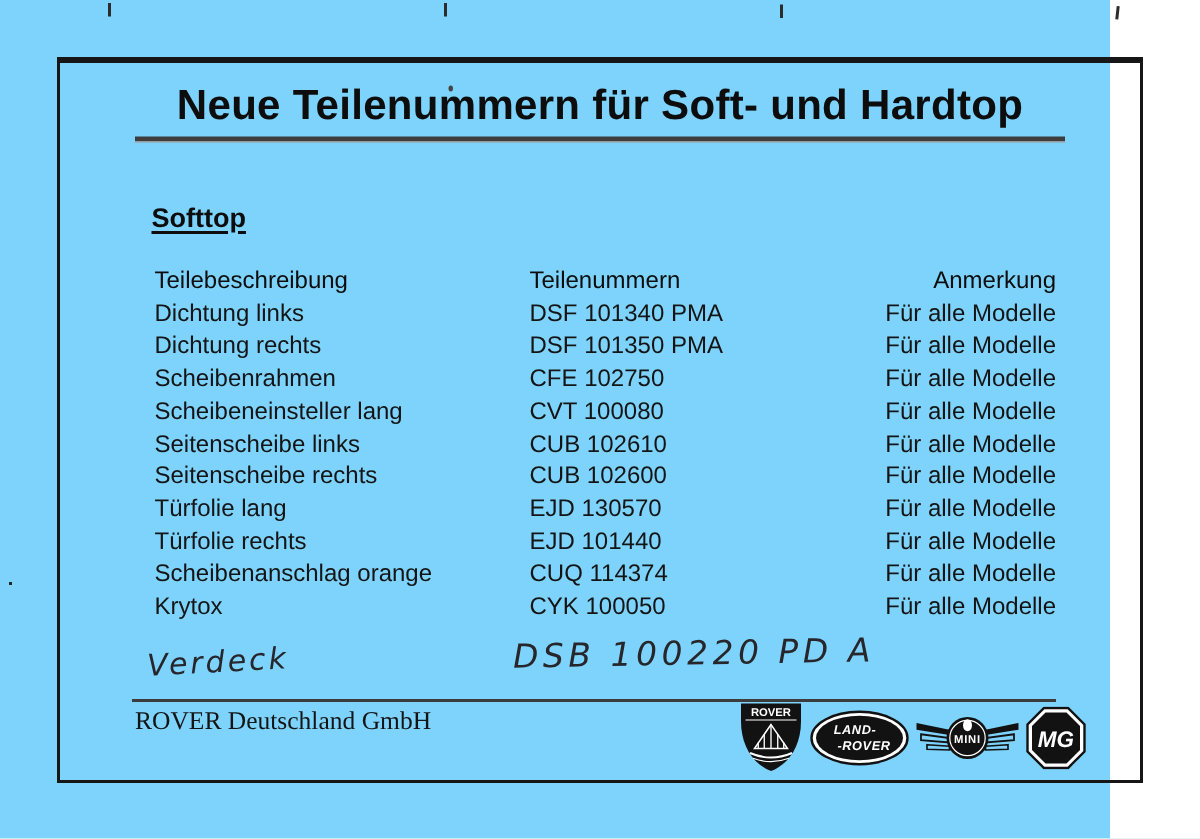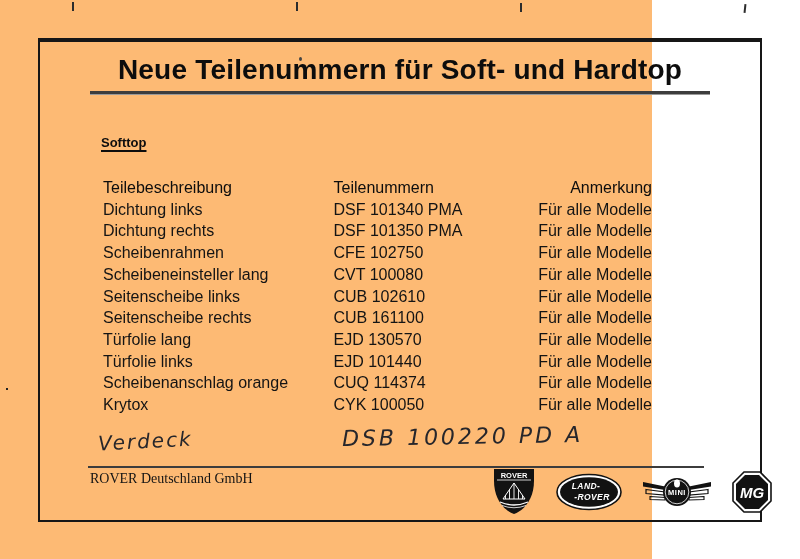--- a/index.html
+++ b/index.html
@@ -1,63 +1,63 @@
 <!DOCTYPE html>
 <html><head>
 <meta charset="utf-8">
 <style>
   * { margin:0; padding:0; box-sizing:border-box; }
   html,body { width:800px; height:559px; background:#fff; overflow:hidden; }
   body { font-family:"Liberation Sans", sans-serif; color:#1a1a1a; position:relative; }
 
-  .page { position:absolute; left:0; top:0; width:652px; height:559px; background:#fdba74; }
+  .page { position:absolute; left:0; top:0; width:740px; height:559px; background:#7dd3fc; }
 
   
   .crop-mark { position:absolute; top:2px; width:2px; height:9px; background:#2c2c2c; }
   .crop-mark.m1 { left:72px; }
   .crop-mark.m2 { left:296px; }
   .crop-mark.m3 { left:520px; top:3px; }
   .crop-mark.m4 { left:744px; top:4px; transform:rotate(6deg); }
 
   
   .frame { position:absolute; left:38px; top:38px; width:724px; height:484px;
            border:2px solid #161616; border-top-width:4px; }
 
   
   .title-wrap { position:absolute; left:90px; top:54px; width:620px; text-align:center;
                 padding-bottom:5px; border-bottom:3px solid #3d3d3d; box-shadow:0 1px 0 #9a9a9a; }
   .title-wrap h1 { font-size:28px; font-weight:bold; letter-spacing:0.2px; color:#0d0d0d; }
   .artifact-dot { position:absolute; left:299px; top:57px; width:3px; height:4px; background:#444; border-radius:50%; }
 
   
-  .section-heading { position:absolute; left:101px; top:135px; font-size:13px; font-weight:bold;
+  .section-heading { position:absolute; left:101px; top:135px; font-size:18px; font-weight:bold;
                      text-decoration:underline; text-decoration-thickness:2px; text-underline-offset:3px; color:#0d0d0d; }
 
   
   .parts-table { position:absolute; left:103px; top:177px; border-collapse:collapse; }
   .parts-table th, .parts-table td { text-align:left; font-size:16px; line-height:21.7px;
                                      white-space:nowrap; padding:0; font-weight:normal; color:#141414; }
   .parts-table th { font-weight:normal; color:#0d0d0d; }
   .parts-table .c1 { width:250px; }
   .parts-table .c2 { width:175px; }
   .parts-table .c3 { width:176px;text-align:right; }
 
   
   .handwriting { position:absolute; color:#26262b; font-family:"DejaVu Sans", sans-serif;
                  font-style:italic; }
   .hw-left  { left:98px;  top:429px; font-size:20px; letter-spacing:2px; transform:rotate(-3deg); }
   .hw-right { left:342px; top:424px; font-size:22px; letter-spacing:3px; transform:rotate(-1deg); }
 
   
   .footer-rule { position:absolute; left:88px; top:466px; width:616px; height:2px; background:#3c3c3c; }
   .footer-text { position:absolute; left:90px; top:471px; font-family:"Liberation Serif", serif;
-                 font-size:14px; color:#141414; }
+                 font-size:17px; color:#141414; }
 
   
-  .logos { position:absolute; left:492px; top:468px; display:flex; align-items:center; gap:20px; }
+  .logos { position:absolute; left:492px; top:468px; display:flex; align-items:center; gap:4px; }
   .logos svg { display:block; }
   .logos text { font-family:"Liberation Sans", sans-serif; }
 
   
   .speckles { position:absolute; left:6px; top:388px; width:2px; height:2px; background:#222;
     box-shadow:
       2px 14px 0 #555, -2px 28px 0 1px #333, 14px 44px 0 #222, 10px 46px 0 1px #444,
       22px 78px 0 1px #111, 27px 84px 0 #333, 18px 92px 0 2px #1a1a1a, 25px 98px 0 1px #222,
       15px 106px 0 1px #333, 22px 112px 0 2px #111, 30px 118px 0 1px #444, 20px 126px 0 #555,
       27px 132px 0 2px #0d0d0d, 33px 140px 0 1px #222, 24px 146px 0 1px #333, 30px 152px 0 #111,
@@ -113,30 +113,30 @@
           <td class="c2">CVT 100080</td>
           <td class="c3">Für alle Modelle</td>
         </tr>
         <tr>
           <td class="c1">Seitenscheibe links</td>
           <td class="c2">CUB 102610</td>
           <td class="c3">Für alle Modelle</td>
         </tr>
         <tr>
           <td class="c1">Seitenscheibe rechts</td>
-          <td class="c2">CUB 161100</td>
+          <td class="c2">CUB 102600</td>
           <td class="c3">Für alle Modelle</td>
         </tr>
         <tr>
           <td class="c1">Türfolie lang</td>
           <td class="c2">EJD 130570</td>
           <td class="c3">Für alle Modelle</td>
         </tr>
         <tr>
-          <td class="c1">Türfolie links</td>
+          <td class="c1">Türfolie rechts</td>
           <td class="c2">EJD 101440</td>
           <td class="c3">Für alle Modelle</td>
         </tr>
         <tr>
           <td class="c1">Scheibenanschlag orange</td>
           <td class="c2">CUQ 114374</td>
           <td class="c3">Für alle Modelle</td>
         </tr>
         <tr>
           <td class="c1">Krytox</td>

